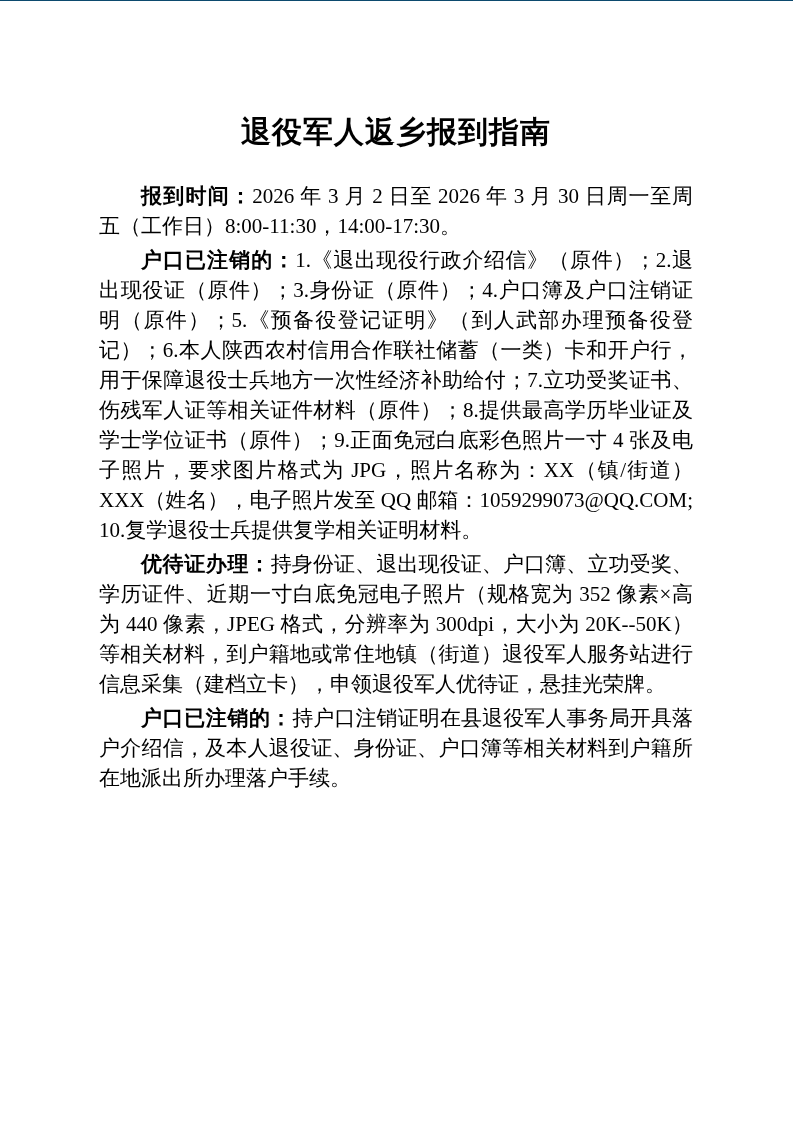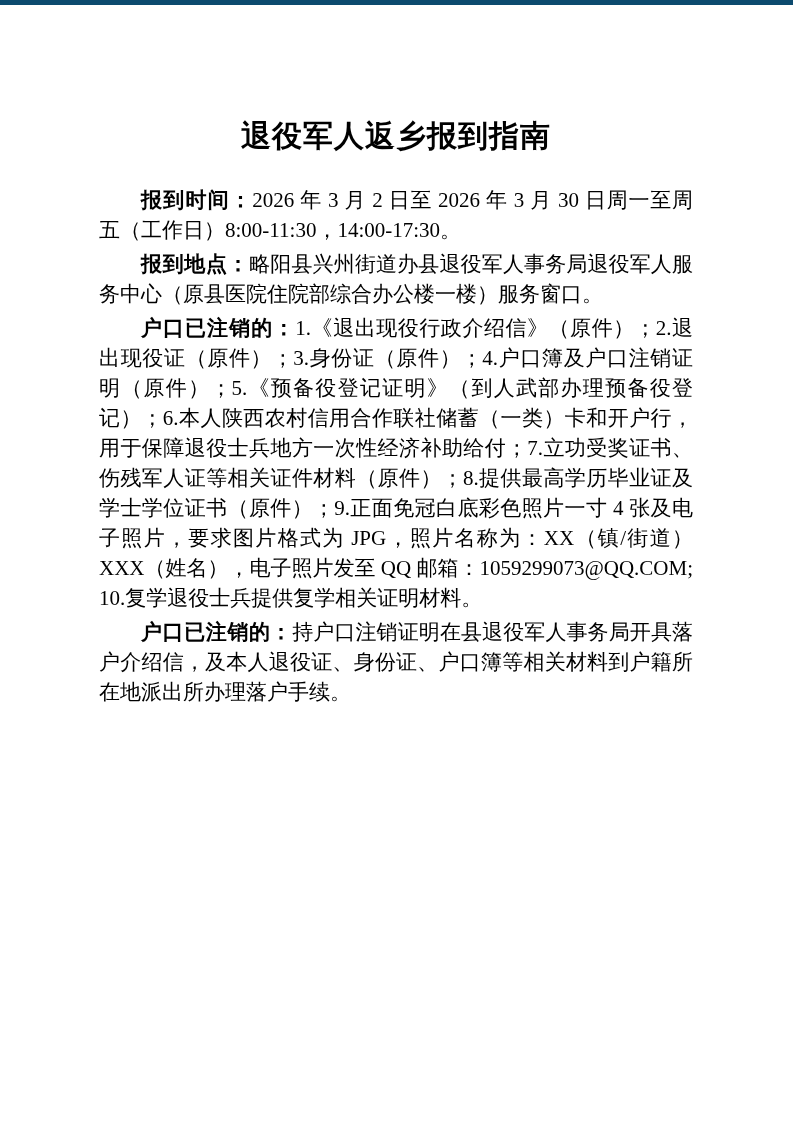--- a/index.html
+++ b/index.html
@@ -8,21 +8,21 @@
     background: #ffffff;
   }
   .page {
     position: relative;
     width: 793px;
     height: 1122px;
     margin: 0 auto;
     background: #ffffff;
     box-sizing: border-box;
     padding: 110px 96px 0 95px;
-    border-top: 5px solid #0c4a6e;
+    border-top: 1px solid #0c4a6e;
     color: #000000;
     font-family: "Liberation Serif", "DejaVu Serif", serif;
     overflow: hidden;
   }
   .doc-title {
     margin: 0 0 28px 0;
     font-size: 30px;
     line-height: 42px;
     font-weight: bold;
     text-align: center;
@@ -47,23 +47,23 @@
 </style>
 </head>
 <body>
 
 <div class="page">
 
   <h1 class="doc-title">退役军人返乡报到指南</h1>
 
   <p class="para"><b class="label">报到时间：</b><span>2026 年 3 月 2 日至 2026 年 3 月 30 日周一至周五（工作日）8:00-11:30，14:00-17:30。</span></p>
 
-  <p class="para"><b class="label">报到地点：</b><span>略阳县兴州街道办县退役军人事务局退役军人服务中心（原县医院住院部综合办公楼一楼）服务窗口。</span></p>
 
 
   <p class="para"><b class="label">户口已注销的：</b><span>1.《退出现役行政介绍信》（原件）；2.退出现役证（原件）；3.身份证（原件）；4.户口簿及户口注销证明（原件）；5.《预备役登记证明》（到人武部办理预备役登记）；6.本人陕西农村信用合作联社储蓄（一类）卡和开户行，用于保障退役士兵地方一次性经济补助给付；7.立功受奖证书、伤残军人证等相关证件材料（原件）；8.提供最高学历毕业证及学士学位证书（原件）；9.正面免冠白底彩色照片一寸 4 张及电子照片，要求图片格式为 JPG，照片名称为：XX（镇/街道）XXX（姓名），电子照片发至 QQ 邮箱：1059299073@QQ.COM; 10.复学退役士兵提供复学相关证明材料。</span></p>
 
 
+  <p class="para"><b class="label">优待证办理：</b><span>持身份证、退出现役证、户口簿、立功受奖、学历证件、近期一寸白底免冠电子照片（规格宽为 352 像素×高为 440 像素，JPEG 格式，分辨率为 300dpi，大小为 20K--50K）等相关材料，到户籍地或常住地镇（街道）退役军人服务站进行信息采集（建档立卡），申领退役军人优待证，悬挂光荣牌。</span></p>
 
 
   <p class="para"><b class="label">户口已注销的：</b><span>持户口注销证明在县退役军人事务局开具落户介绍信，及本人退役证、身份证、户口簿等相关材料到户籍所在地派出所办理落户手续。</span></p>
 
 </div>
 
 </body></html>

